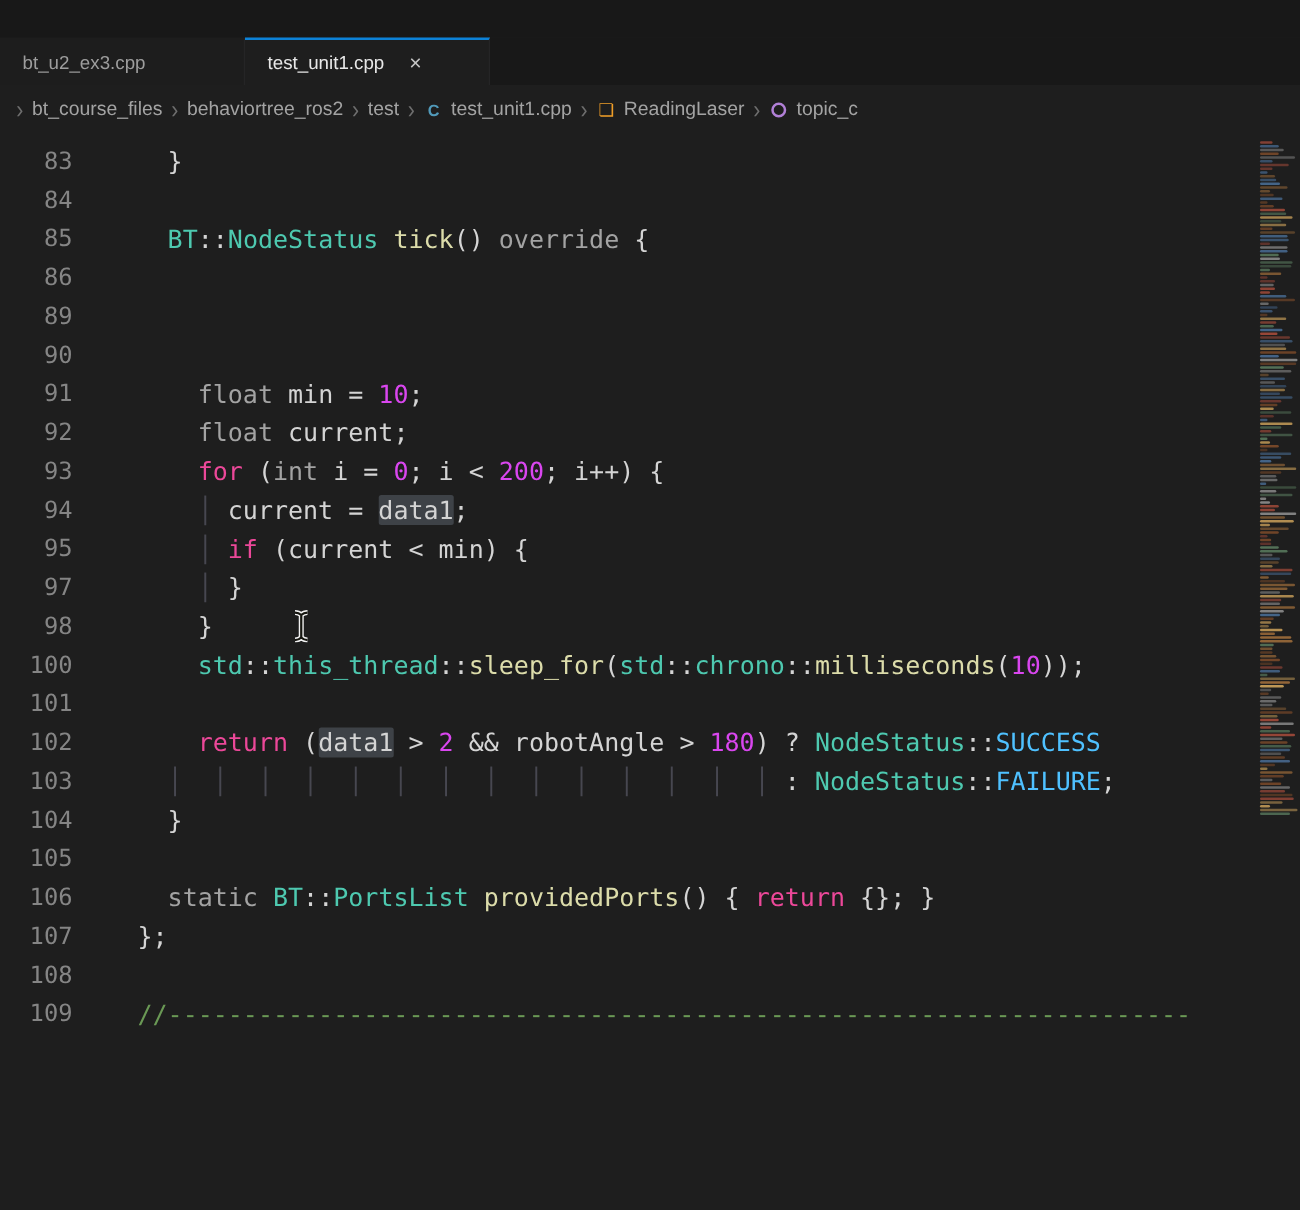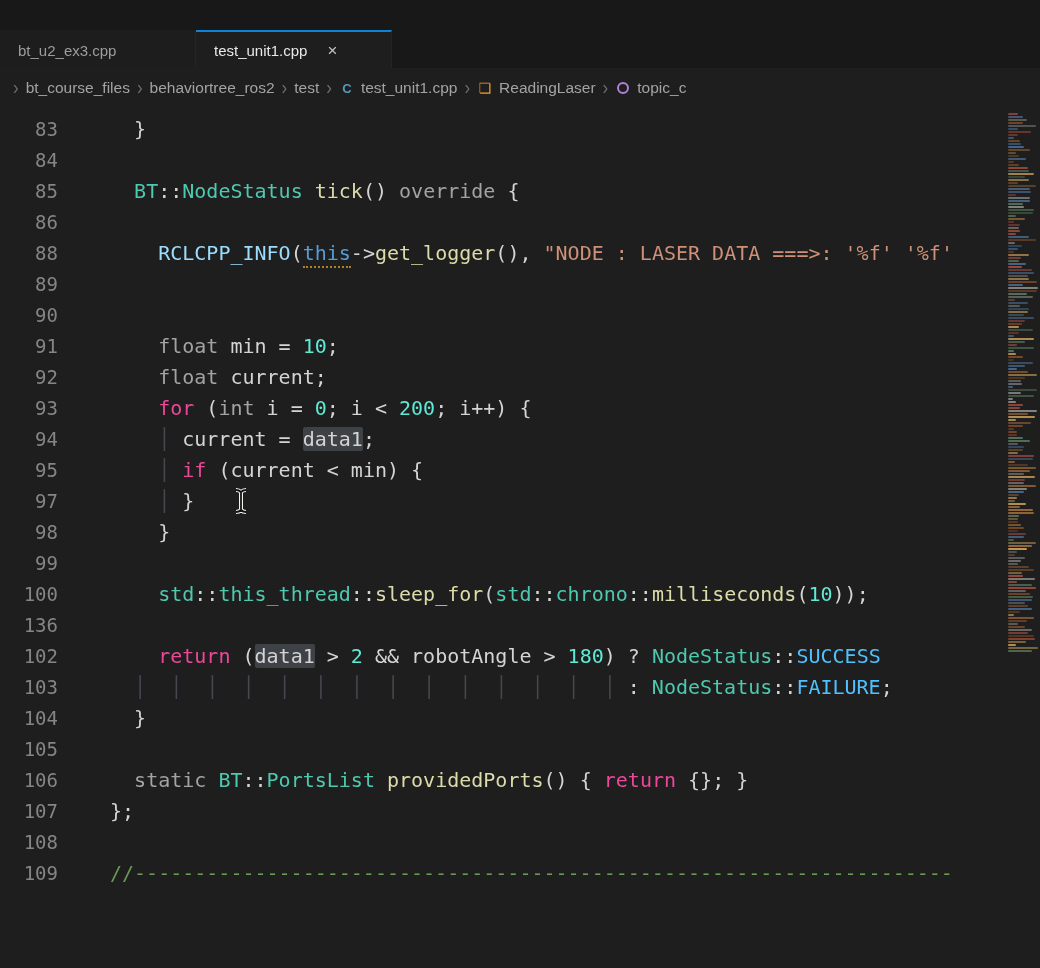--- a/index.html
+++ b/index.html
@@ -25,21 +25,21 @@
   .line{display:flex;height:31px;white-space:pre}
   .lnum{flex:0 0 58px;width:58px;text-align:right;color:#858585;font-size:19px}
   .lcode{padding-left:52px;white-space:pre}
 
   .sg-d{color:#d4d4d4}
   .sg-k{color:#ec4899}
   .sg-t{color:#a3a3a3}
   .sg-c{color:#4ec9b0}
   .sg-f{color:#dcdcaa}
   .sg-s{color:#ce9178}
-  .sg-n{color:#5eead4}
+  .sg-n{color:#d946ef}
   .sg-v{color:#9cdcfe}
   .sg-e{color:#4fc1ff}
   .sg-m{color:#6a9955}
   .sg-g{color:#474750}
   .sg-h{color:#d4d4d4;background:#3e4247;border-radius:2px}
   .sg-q{color:#569cd6;border-bottom:2px dotted #a8842c;padding-bottom:1px}
 
   .minimap{position:absolute;top:108px;right:0;width:34px;bottom:0;background:#1e1e1e;overflow:hidden;padding-top:4px;cursor:pointer}
   .mmrow{height:2px;margin:1px 0 1px 2px;border-radius:1px}
 
@@ -93,33 +93,31 @@
         <span>topic_c</span>
       </span>
     </div>
 
   <div class="editor">
     <div id="lines">
         <div class="line"><span class="lnum">83</span><span class="lcode"><span class="sg-d">  }</span></span></div>
         <div class="line"><span class="lnum">84</span><span class="lcode"></span></div>
         <div class="line"><span class="lnum">85</span><span class="lcode"><span class="sg-d">  </span><span class="sg-c">BT</span><span class="sg-d">::</span><span class="sg-c">NodeStatus</span><span class="sg-d"> </span><span class="sg-f">tick</span><span class="sg-d">() </span><span class="sg-t">override</span><span class="sg-d"> {</span></span></div>
         <div class="line"><span class="lnum">86</span><span class="lcode"></span></div>
-        <div class="line"><span class="lnum">88</span><span class="lcode"><span class="sg-d">    </span><span class="sg-v">RCLCPP_INFO</span><span class="sg-d">(</span><span class="sg-q">this</span><span class="sg-d">-&gt;</span><span class="sg-f">get_logger</span><span class="sg-d">(), </span><span class="sg-s">"NODE : LASER DATA ===&gt;: '%f' '%f'</span></span></div>
         <div class="line"><span class="lnum">89</span></div>
         <div class="line"><span class="lnum">90</span><span class="lcode"></span></div>
         <div class="line"><span class="lnum">91</span><span class="lcode"><span class="sg-d">    </span><span class="sg-t">float</span><span class="sg-d"> min = </span><span class="sg-n">10</span><span class="sg-d">;</span></span></div>
         <div class="line"><span class="lnum">92</span><span class="lcode"><span class="sg-d">    </span><span class="sg-t">float</span><span class="sg-d"> current;</span></span></div>
         <div class="line"><span class="lnum">93</span><span class="lcode"><span class="sg-d">    </span><span class="sg-k">for</span><span class="sg-d"> (</span><span class="sg-t">int</span><span class="sg-d"> i = </span><span class="sg-n">0</span><span class="sg-d">; i &lt; </span><span class="sg-n">200</span><span class="sg-d">; i++) {</span></span></div>
         <div class="line"><span class="lnum">94</span><span class="lcode"><span class="sg-g">    │ </span><span class="sg-d">current = </span><span class="sg-h">data1</span><span class="sg-d">;</span></span></div>
         <div class="line"><span class="lnum">95</span><span class="lcode"><span class="sg-g">    │ </span><span class="sg-k">if</span><span class="sg-d"> (current &lt; min) {</span></span></div>
         <div class="line"><span class="lnum">97</span><span class="lcode"><span class="sg-g">    │ </span><span class="sg-d">}</span></span></div>
         <div class="line"><span class="lnum">98</span><span class="lcode"><span class="sg-d">    }</span></span></div>
-        <div class="line"><span class="lnum">99</span><span class="lcode"></span></div>
         <div class="line"><span class="lnum">100</span><span class="lcode"><span class="sg-d">    </span><span class="sg-c">std</span><span class="sg-d">::</span><span class="sg-c">this_thread</span><span class="sg-d">::</span><span class="sg-f">sleep_for</span><span class="sg-d">(</span><span class="sg-c">std</span><span class="sg-d">::</span><span class="sg-c">chrono</span><span class="sg-d">::</span><span class="sg-f">milliseconds</span><span class="sg-d">(</span><span class="sg-n">10</span><span class="sg-d">));</span></span></div>
-        <div class="line"><span class="lnum">136</span><span class="lcode"></span></div>
+        <div class="line"><span class="lnum">101</span><span class="lcode"></span></div>
         <div class="line"><span class="lnum">102</span><span class="lcode"><span class="sg-d">    </span><span class="sg-k">return</span><span class="sg-d"> (</span><span class="sg-h">data1</span><span class="sg-d"> &gt; </span><span class="sg-n">2</span><span class="sg-d"> &amp;&amp; robotAngle &gt; </span><span class="sg-n">180</span><span class="sg-d">) ? </span><span class="sg-c">NodeStatus</span><span class="sg-d">::</span><span class="sg-e">SUCCESS</span></span></div>
         <div class="line"><span class="lnum">103</span><span class="lcode"><span class="sg-g">  │  │  │  │  │  │  │  │  │  │  │  │  │  │</span><span class="sg-d"> : </span><span class="sg-c">NodeStatus</span><span class="sg-d">::</span><span class="sg-e">FAILURE</span><span class="sg-d">;</span></span></div>
         <div class="line"><span class="lnum">104</span><span class="lcode"><span class="sg-d">  }</span></span></div>
         <div class="line"><span class="lnum">105</span><span class="lcode"></span></div>
         <div class="line"><span class="lnum">106</span><span class="lcode"><span class="sg-d">  </span><span class="sg-t">static</span><span class="sg-d"> </span><span class="sg-c">BT</span><span class="sg-d">::</span><span class="sg-c">PortsList</span><span class="sg-d"> </span><span class="sg-f">providedPorts</span><span class="sg-d">() { </span><span class="sg-k">return</span><span class="sg-d"> {}; }</span></span></div>
         <div class="line"><span class="lnum">107</span><span class="lcode"><span class="sg-d">};</span></span></div>
         <div class="line"><span class="lnum">108</span><span class="lcode"></span></div>
         <div class="line"><span class="lnum">109</span><span class="lcode"><span class="sg-m">//--------------------------------------------------------------------</span></span></div>
       </div>
     <div class="ibeam">

